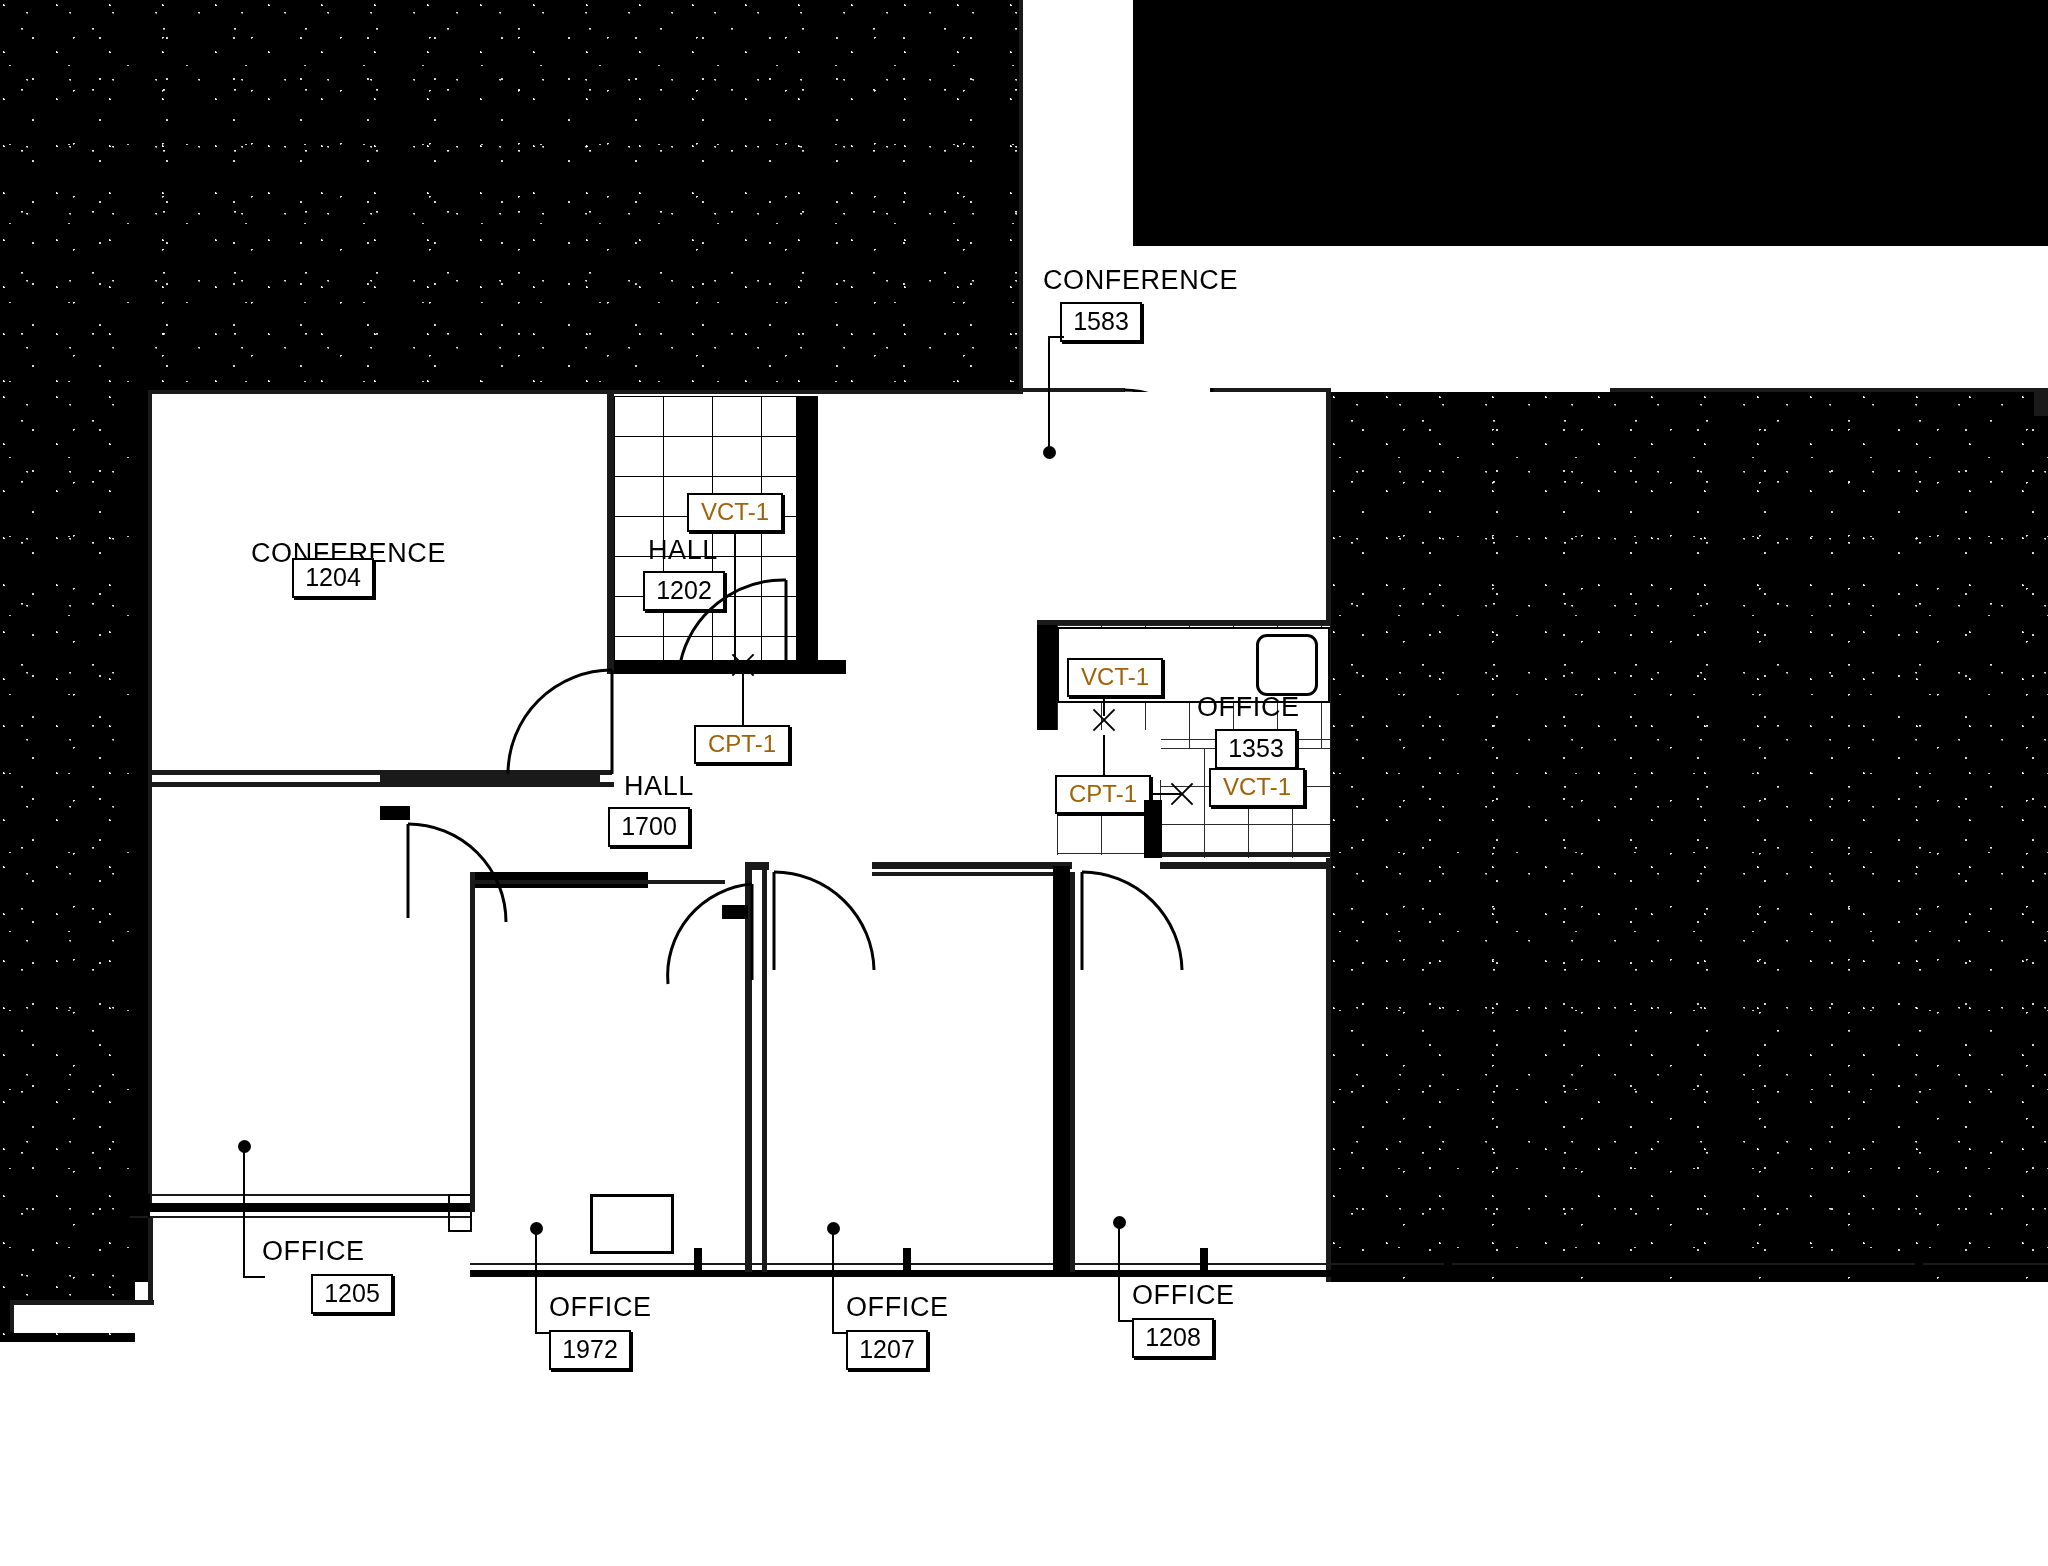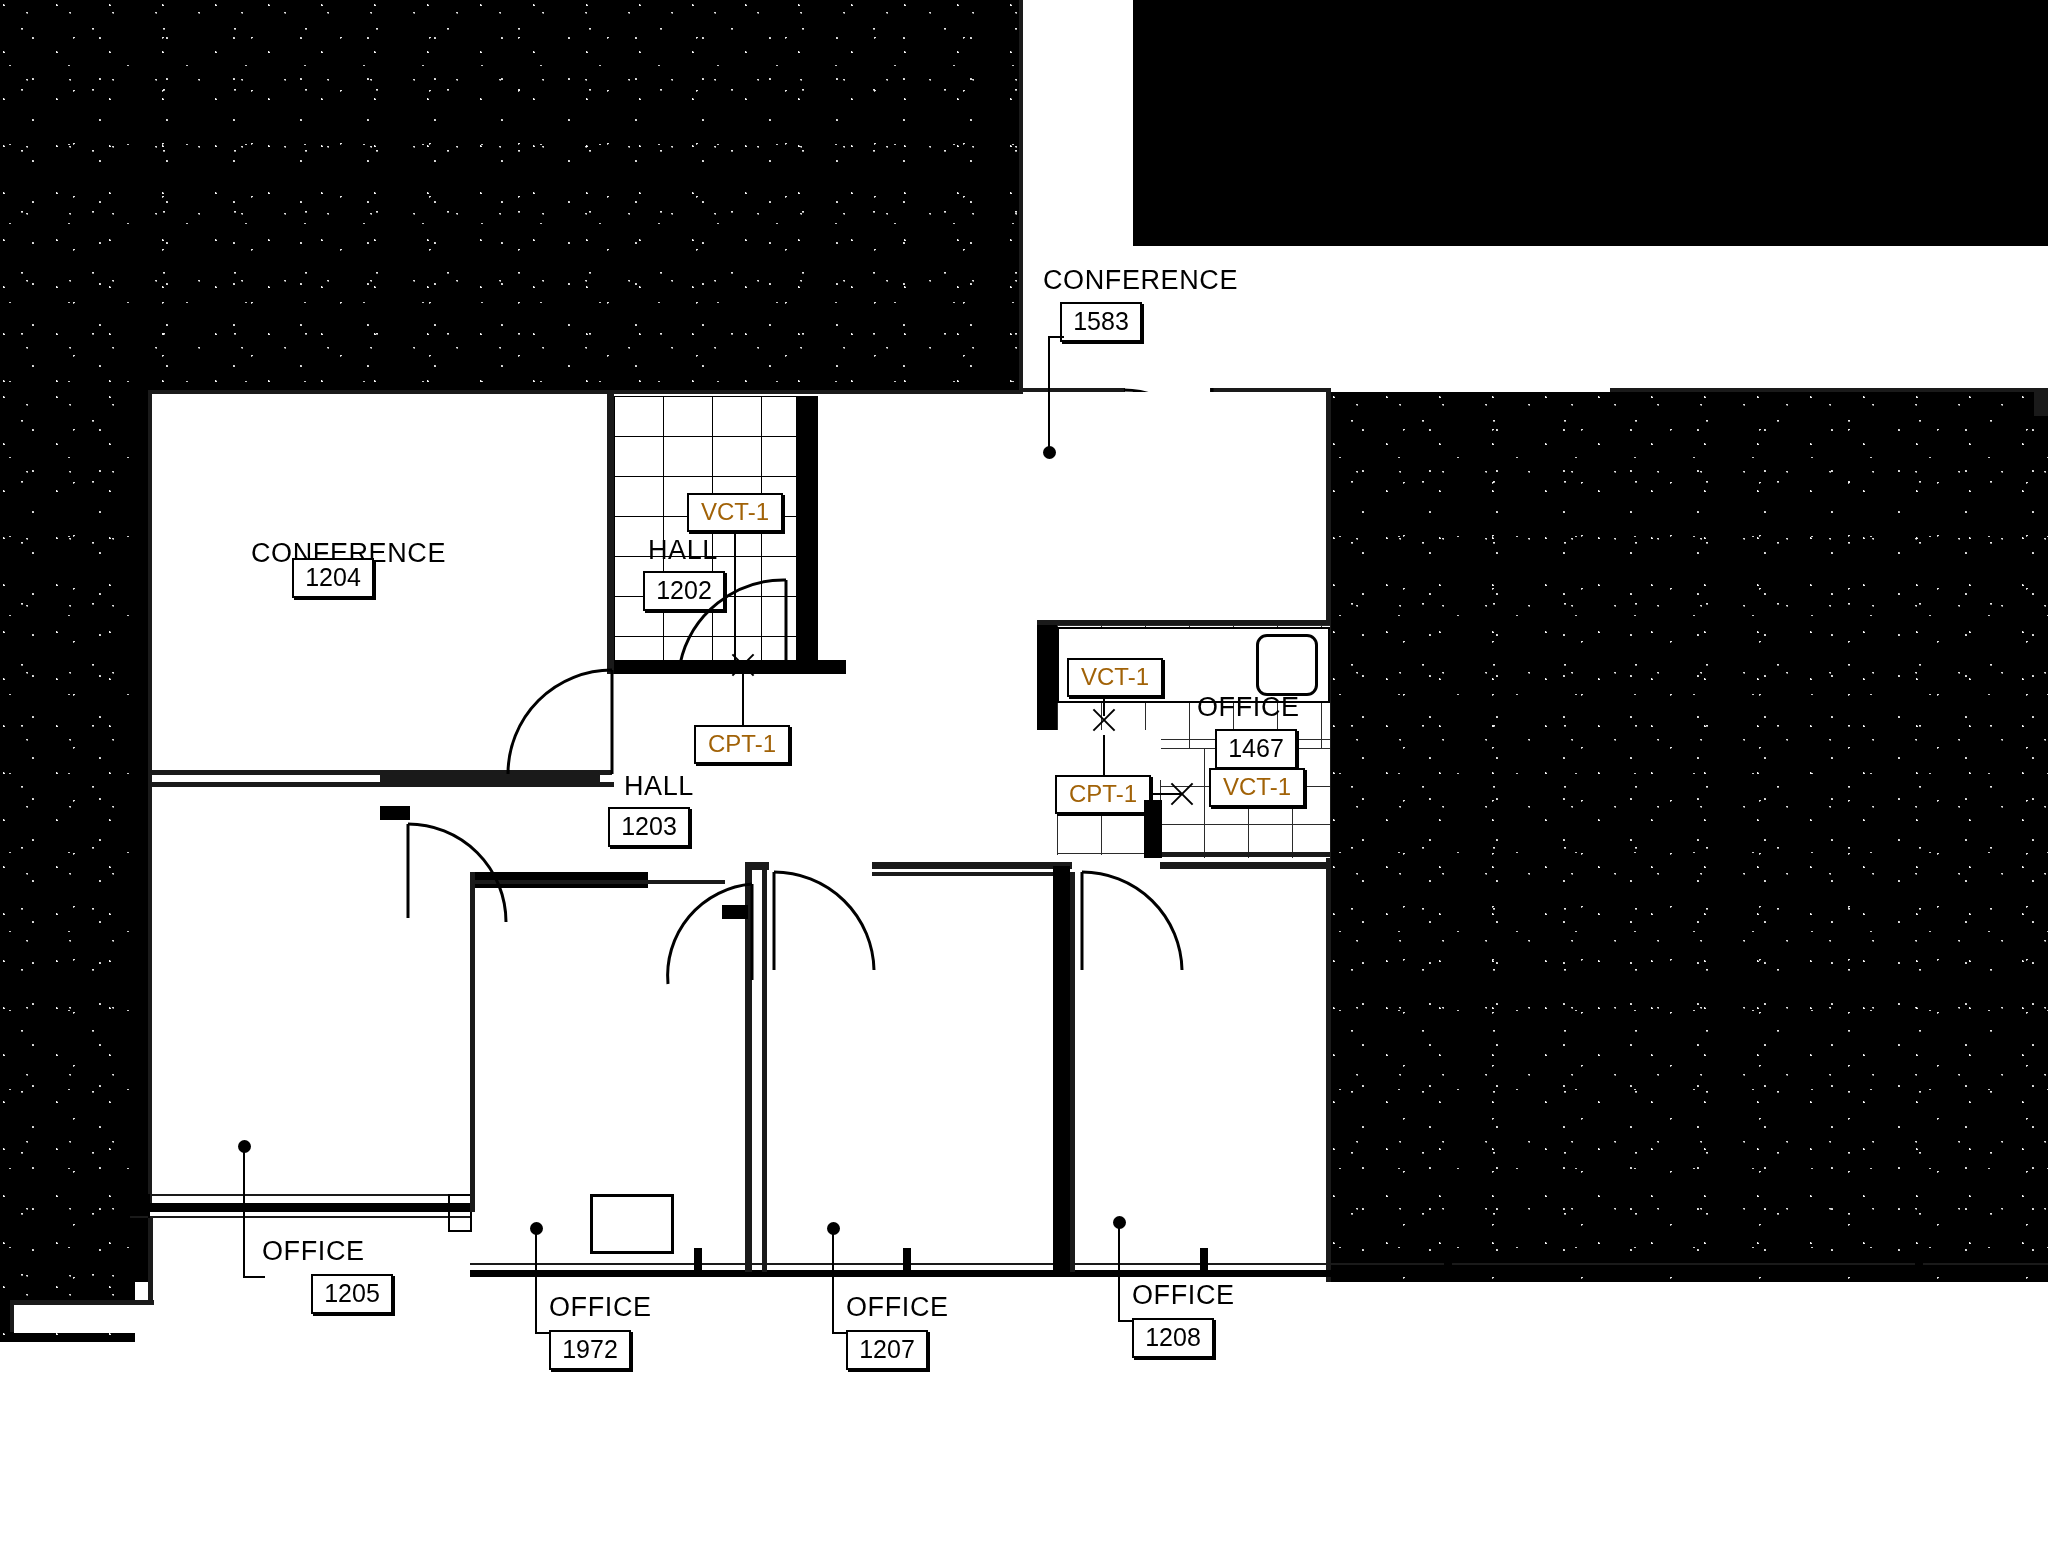--- a/index.html
+++ b/index.html
@@ -247,36 +247,36 @@
       <path d="M 110 2 L 110 84" stroke="#000" stroke-width="3" fill="none"></path>
       <path d="M 4 86 A 106 106 0 0 1 110 2" stroke="#000" stroke-width="3" fill="none"></path>
     </svg>
   </div>
 
   <div class="xmark" style="left:728px; top:650px;"></div>
   <div class="leader" style="left:742px; top:665px; width:2px; height:62px;"></div>
   <div class="mat-box" style="left:694px; top:725px; width:96px;"><span>CPT-1</span></div>
 
   <span class="room-name" style="left:624px; top:771px;">HALL</span>
-  <div class="tag-box" style="left:608px; top:807px; width:82px;"><span>1203</span></div>
+  <div class="tag-box" style="left:608px; top:807px; width:82px;"><span>1700</span></div>
 
   <div class="wall" style="left:1037px; top:620px; width:20px; height:110px;"></div>
   <div class="wall-thin" style="left:1037px; top:620px; width:293px; height:5px;"></div>
 
   <div class="tile-fine" style="left:1057px; top:625px; width:273px; height:230px;"></div>
   <div class="tile-fine" style="left:1160px; top:748px; width:170px; height:110px;"></div>
   <div class="room-white" style="left:1057px; top:730px; width:104px; height:50px;"></div>
 
   <div class="furn" style="left:1057px; top:627px; width:273px; height:76px; border-width:2px;"></div>
   <div class="sink-basin" style="left:1256px; top:634px; width:62px; height:62px;"></div>
 
   <div class="mat-box" style="left:1067px; top:658px; width:96px;"><span>VCT-1</span></div>
 
   <span class="room-name" style="left:1197px; top:692px;">OFFICE</span>
-  <div class="tag-box" style="left:1215px; top:729px; width:82px;"><span>1467</span></div>
+  <div class="tag-box" style="left:1215px; top:729px; width:82px;"><span>1353</span></div>
   <div class="mat-box" style="left:1209px; top:768px; width:96px;"><span>VCT-1</span></div>
 
   <div class="leader" style="left:1103px; top:696px; width:2px; height:20px;"></div>
   <div class="xmark" style="left:1089px; top:705px;"></div>
   <div class="leader" style="left:1103px; top:735px; width:2px; height:42px;"></div>
   <div class="mat-box" style="left:1055px; top:775px; width:96px;"><span>CPT-1</span></div>
   <div class="leader" style="left:1151px; top:793px; width:30px; height:2px;"></div>
   <div class="xmark" style="left:1167px; top:779px;"></div>
 
   <div class="wall" style="left:1144px; top:800px; width:18px; height:58px;"></div>

